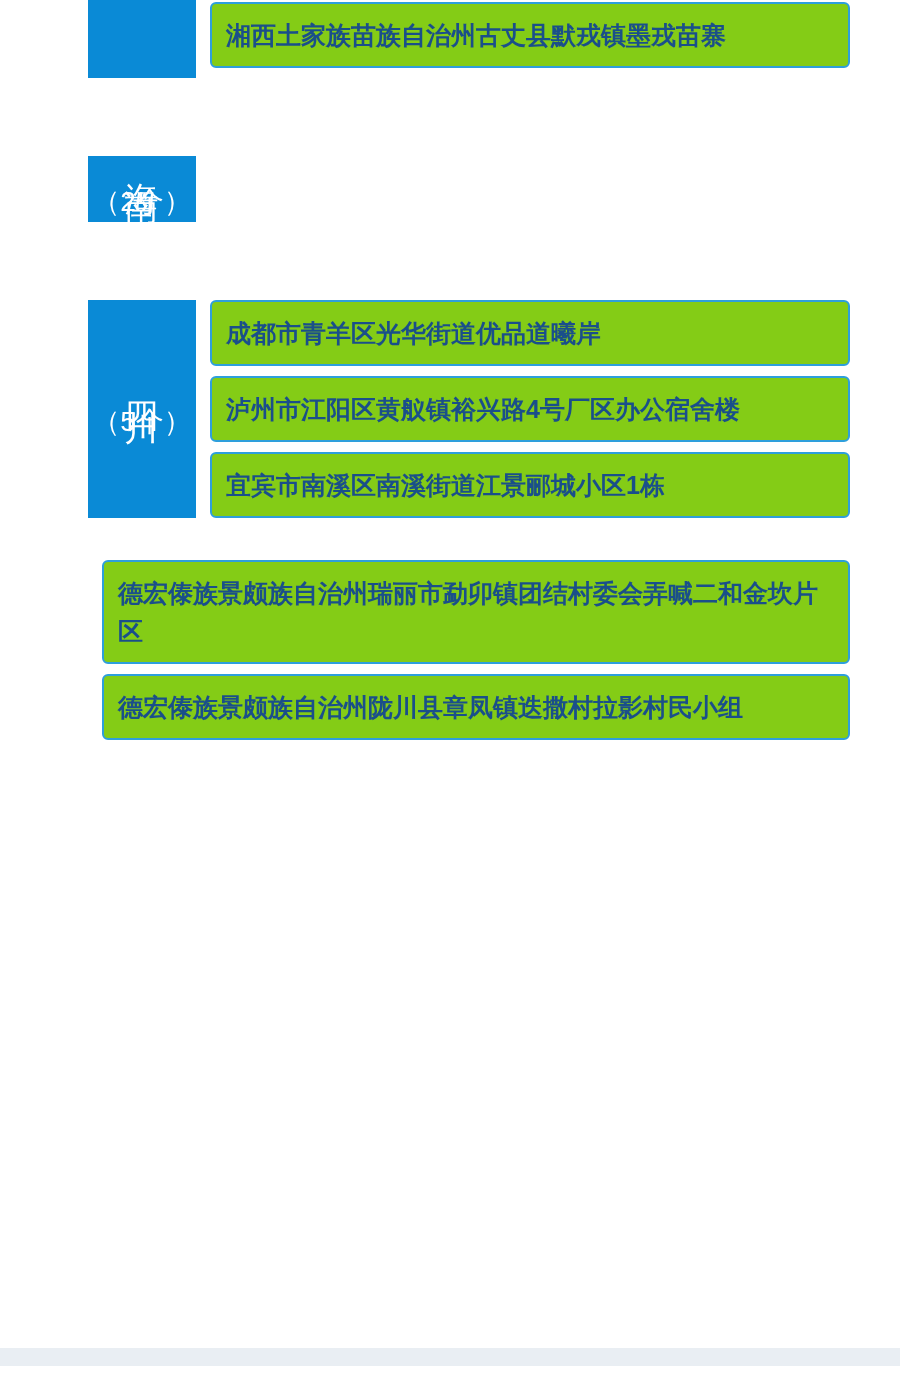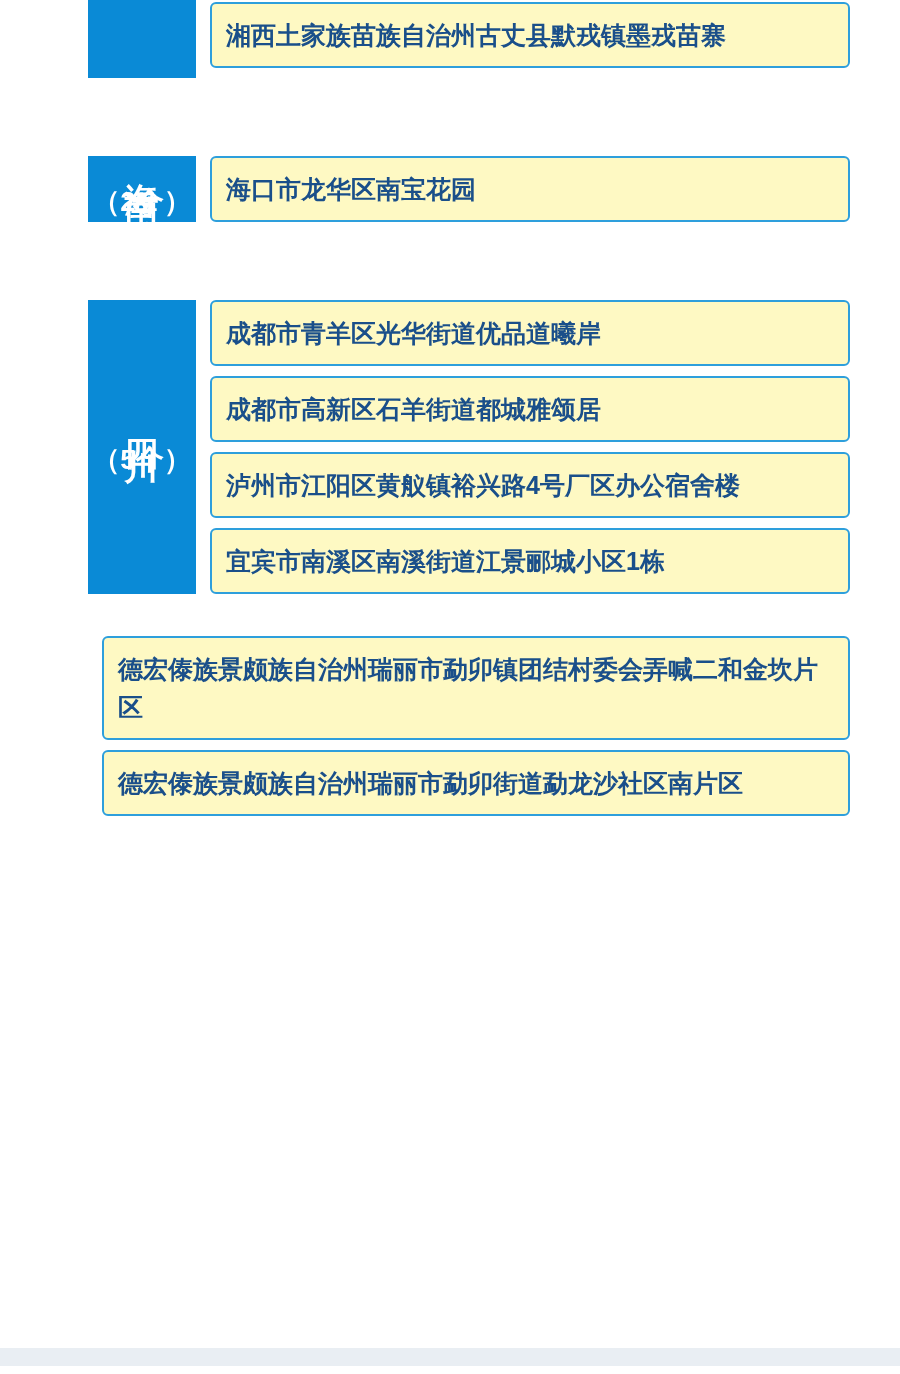--- a/index.html
+++ b/index.html
@@ -28,21 +28,21 @@
   }
   .label {
     width: 108px;
     min-width: 108px;
     background: #0a8ad6;
     color: #ffffff;
     display: flex;
     flex-direction: column;
     align-items: center;
     justify-content: center;
-    font-weight: bold;
+    font-weight: normal;
     letter-spacing: 2px;
     box-sizing: border-box;
   }
   .label-name {
     font-size: 34px;
     line-height: 44px;
     writing-mode: vertical-rl;
     text-orientation: upright;
     letter-spacing: 8px;
   }
@@ -56,21 +56,21 @@
     flex: 1;
     display: flex;
     flex-direction: column;
     justify-content: center;
     gap: 10px;
     margin-left: 14px;
   }
   .item {
     border: 2px solid #2e9fdc;
     border-radius: 6px;
-    background: #fef9c3;
+    background: #84cc16;
     color: #1a4f8a;
     font-size: 25px;
     font-weight: bold;
     line-height: 38px;
     padding: 12px 14px;
     box-sizing: border-box;
   }
   .spacer-lg { height: 78px; }
   .spacer-md { height: 42px; }
   .footer-bar {
@@ -98,43 +98,41 @@
   </div>
 
   <div class="spacer-lg"></div>
 
   <div class="group">
     <div class="label">
       <div class="label-name">海南</div>
       <div class="label-count">（2个）</div>
     </div>
     <div class="items">
-      <div class="item">海口市龙华区南宝花园</div>
     </div>
   </div>
 
   <div class="spacer-lg"></div>
 
   <div class="group">
     <div class="label">
       <div class="label-name">四川</div>
       <div class="label-count">（5个）</div>
     </div>
     <div class="items">
       <div class="item">成都市青羊区光华街道优品道曦岸</div>
-      <div class="item">成都市高新区石羊街道都城雅颂居</div>
       <div class="item">泸州市江阳区黄舣镇裕兴路4号厂区办公宿舍楼</div>
       <div class="item">宜宾市南溪区南溪街道江景郦城小区1栋</div>
     </div>
   </div>
 
   <div class="spacer-md"></div>
 
   <div class="group">
     <div class="items">
       <div class="item">德宏傣族景颇族自治州瑞丽市勐卯镇团结村委会弄喊二和金坎片区</div>
-      <div class="item">德宏傣族景颇族自治州瑞丽市勐卯街道勐龙沙社区南片区</div>
+      <div class="item">德宏傣族景颇族自治州陇川县章凤镇迭撒村拉影村民小组</div>
     </div>
   </div>
 
   <div class="footer-bar"></div>
 
 </div>
 
 </body></html>

